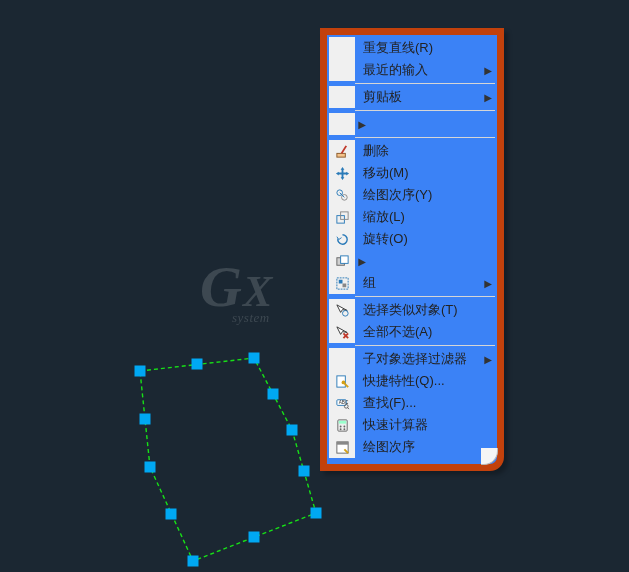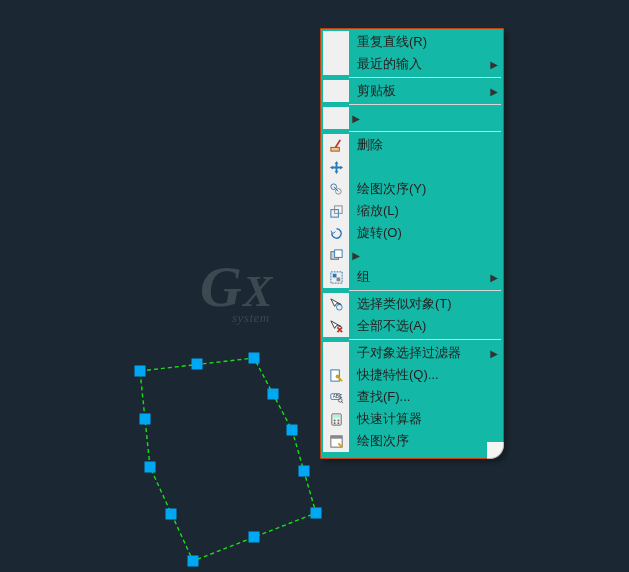--- a/index.html
+++ b/index.html
@@ -51,22 +51,22 @@
     width: 11px;
     height: 11px;
     background: #00a8f3;
     transform: translate(-50%, -50%);
   }
   .context-menu {
     position: absolute;
     left: 320px;
     top: 28px;
     width: 184px;
-    background: #14b8a6;
-    border: 1px solid #c2410c;
+    background: #3b82f6;
+    border: 7px solid #c2410c;
     box-shadow: 4px 4px 4px rgba(0,0,0,0.25);
     padding: 2px 2px 6px 2px;
     border-bottom-right-radius: 14px;
   }
   .context-menu::after {
     content: '';
     position: absolute;
     right: -1px;
     bottom: -1px;
     width: 16px;
@@ -179,20 +179,21 @@
         </div>
         <div class="cm-label">删除</div>
         <div class="cm-arrow"></div>
       </div>
       <div class="cm-item">
         <div class="cm-icon-col">
           <svg width="15" height="15" viewBox="0 0 16 16">
             <path d="M8 1l2 3h-1v3h3v-1l3 2-3 2v-1h-3v3h1l-2 3-2-3h1v-3h-3v1l-3-2 3-2v1h3v-3h-1z" fill="#2a7ab8"></path>
           </svg>
         </div>
+        <div class="cm-label">移动(M)</div>
         <div class="cm-arrow"></div>
       </div>
       <div class="cm-item">
         <div class="cm-icon-col">
           <svg width="15" height="15" viewBox="0 0 16 16">
             <circle cx="5" cy="5" r="3" fill="none" stroke="#2a7ab8"></circle>
             <circle cx="10" cy="10" r="3" fill="none" stroke="#888"></circle>
             <path d="M5 5l5 5" stroke="#2a7ab8"></path>
           </svg>
         </div>

